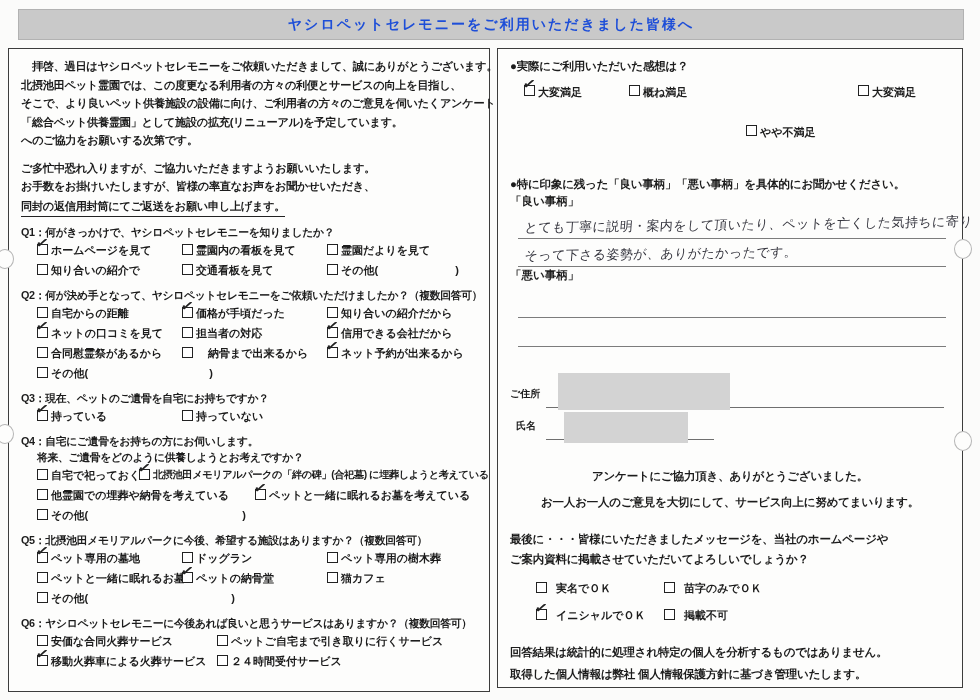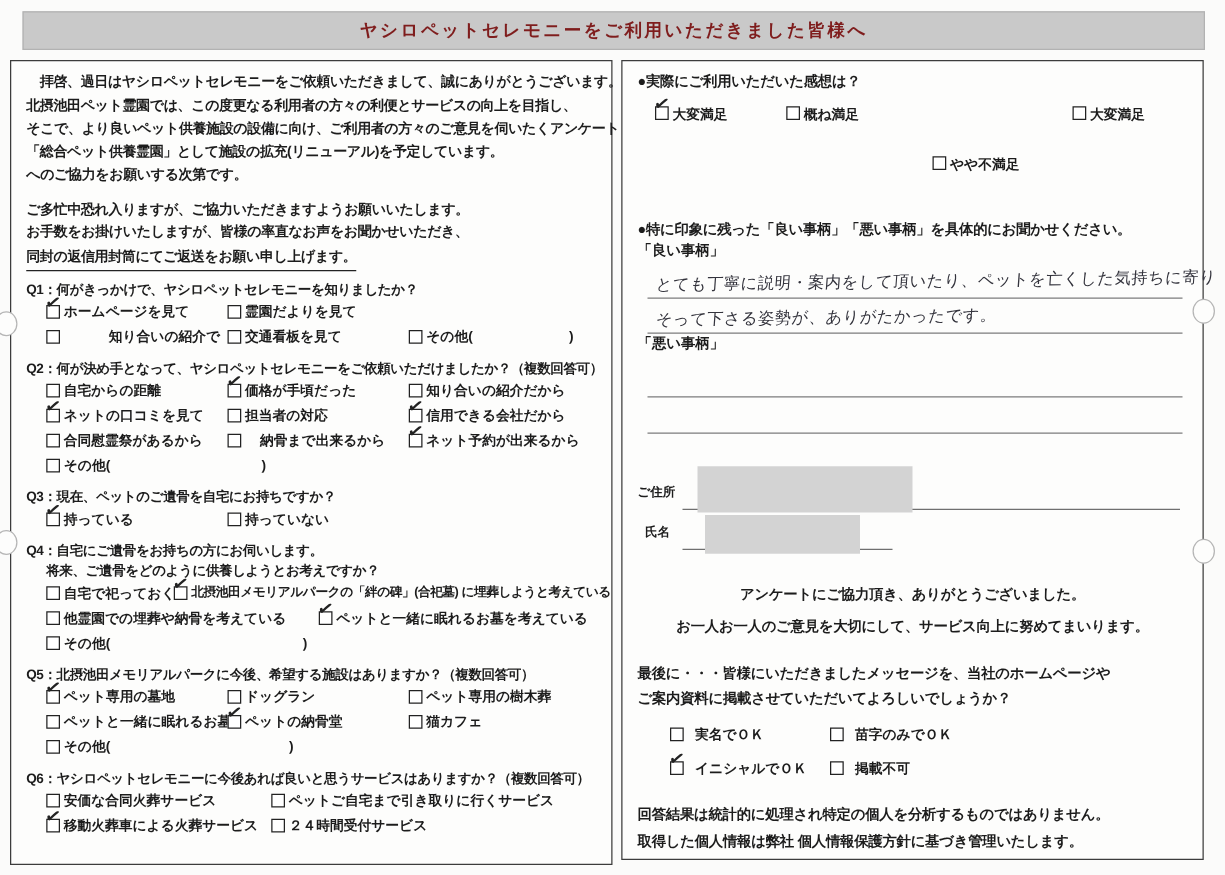--- a/index.html
+++ b/index.html
@@ -1,20 +1,20 @@
 <!DOCTYPE html>
 <html><head>
 <meta charset="utf-8">
 <style>
   html,body{margin:0;padding:0;background:#fbfbfa;}
   .sheet{position:relative;width:980px;height:700px;background:#fbfbfa;overflow:hidden;
          font-family:"Liberation Sans",sans-serif;color:#1c1c1c;}
   .titlebar{position:absolute;left:18px;top:9px;width:944px;height:29px;background:#c9c9c9;
             border:1px solid #b2b2b2;display:flex;align-items:center;justify-content:center;
-            font-size:14px;font-weight:bold;letter-spacing:2px;color:#7f1d1d;}
+            font-size:14px;font-weight:bold;letter-spacing:2px;color:#1d4ed8;}
   .panel{position:absolute;border:1.5px solid #3c3c3c;background:#fdfdfc;box-sizing:border-box;}
   .panel-left{left:8px;top:48px;width:482px;height:644px;}
   .panel-right{left:497px;top:48px;width:466px;height:640px;}
   .inner{padding:8px 6px 0 12px;font-weight:bold;}
   .inner-r{padding:8px 12px 0 12px;font-weight:bold;position:relative;}
   .intro-ln{font-size:11.2px;line-height:18.5px;letter-spacing:-0.3px;white-space:nowrap;}
   .req-block{margin-top:9px;}
   .underl{display:inline-block;font-size:11.2px;line-height:18.5px;letter-spacing:-0.3px;
           border-bottom:1.6px solid #222;padding-bottom:1px;}
   .q{margin-top:7px;}
@@ -98,27 +98,31 @@
           <div class="q">
             <div class="q-title">Q1：何がきっかけで、ヤシロペットセレモニーを知りましたか？</div>
             <div class="q-rows">
               <div class="q-row">
                 <div class="opt" style="width: 145px;">
                   <span class="box">
                     <span class="check">✓</span>
                   </span>
                   <span class="olabel">ホームページを見て</span>
                 </div>
+                <div class="opt" style="width: 145px;">
+                  <span class="box"></span>
+                  <span class="olabel">霊園内の看板を見て</span>
+                </div>
                 <div class="opt">
                   <span class="box"></span>
                   <span class="olabel">霊園だよりを見て</span>
                 </div>
               </div>
               <div class="q-row">
-                <div class="opt" style="width: 145px; gap: 36px;">
+                <div class="opt" style="width: 145px;">
                   <span class="box"></span>
                   <span class="olabel">知り合いの紹介で</span>
                 </div>
                 <div class="opt" style="width: 145px;">
                   <span class="box"></span>
                   <span class="olabel">交通看板を見て</span>
                 </div>
                 <div class="opt">
                   <span class="box"></span>
                   <span class="olabel">その他(　　　　　　　)</span>

